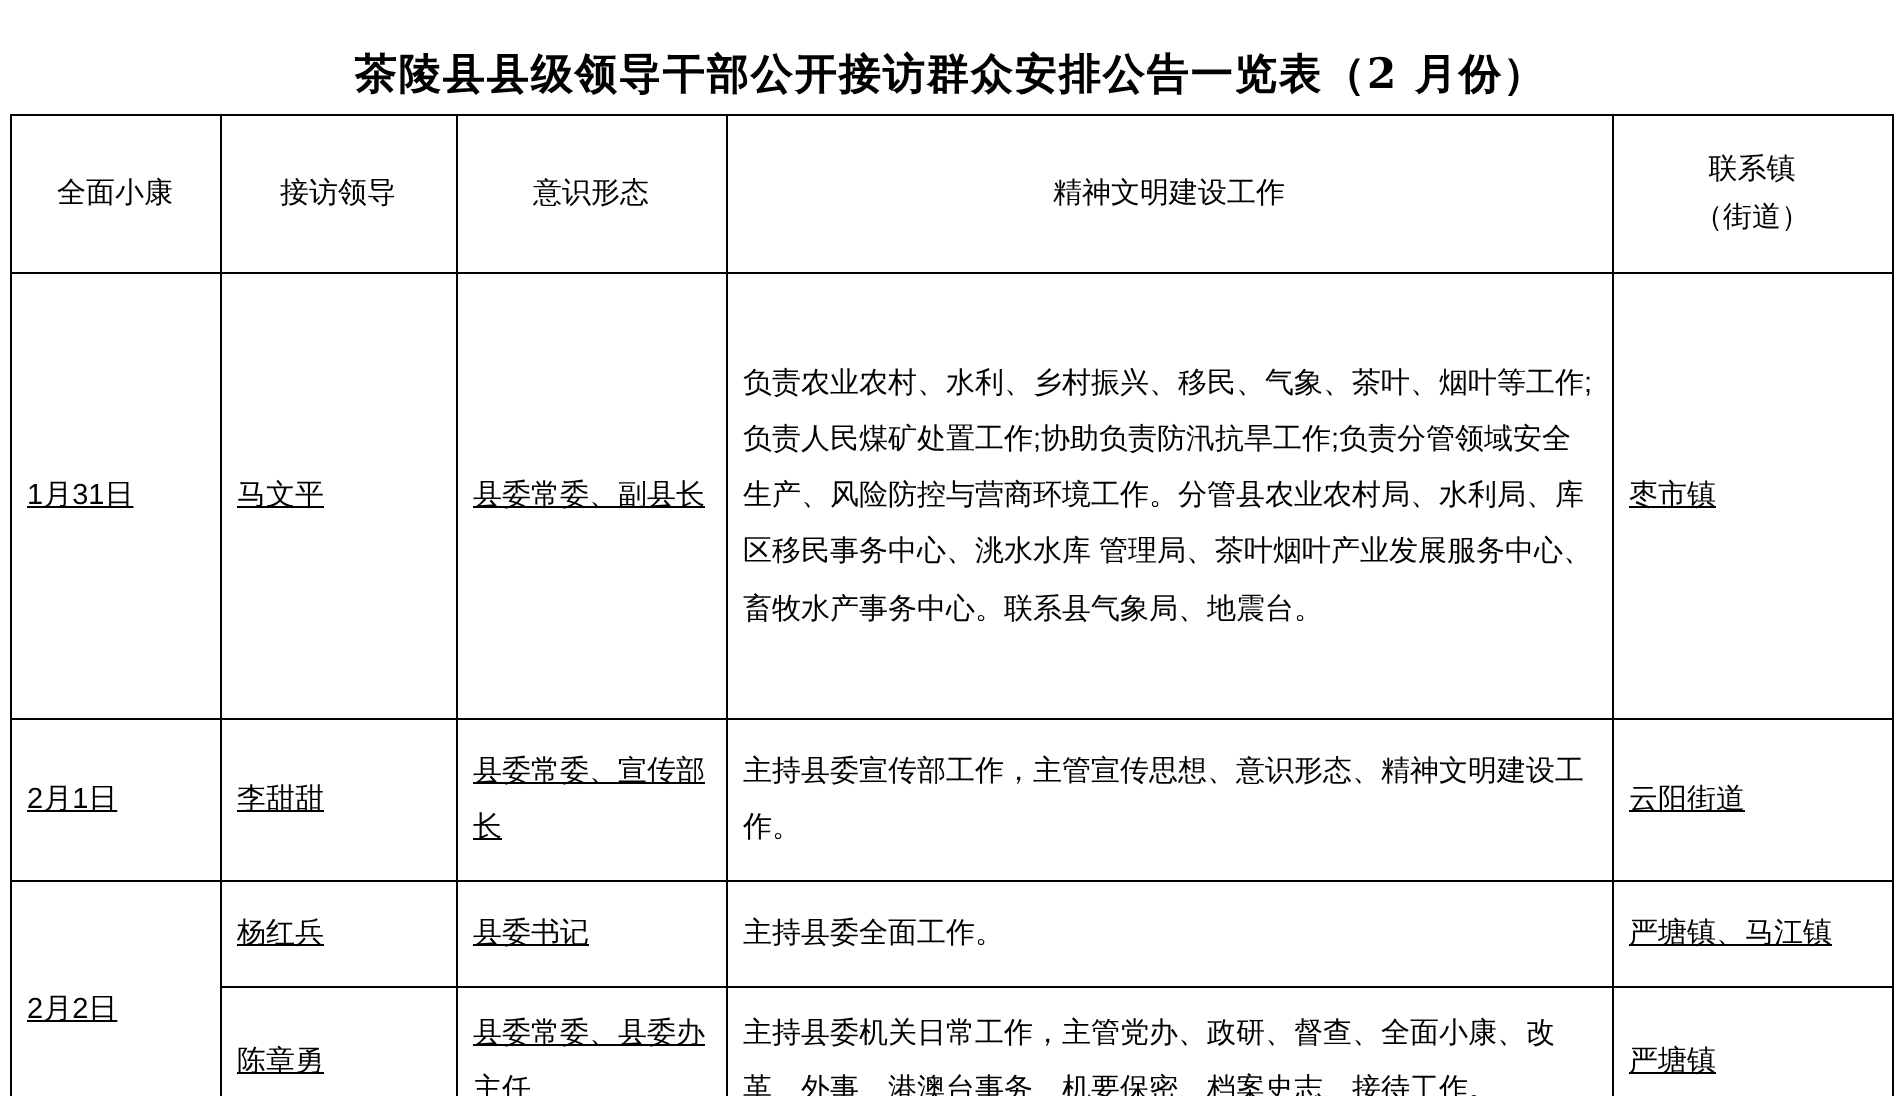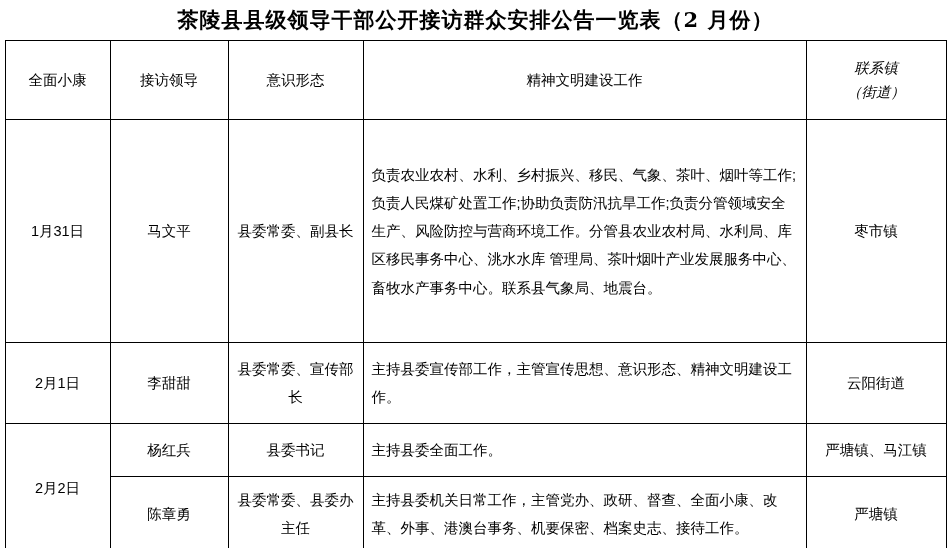--- a/index.html
+++ b/index.html
@@ -19,21 +19,21 @@
     height: 548px;
     position: relative;
     box-sizing: border-box;
   }
   .doc-title {
     text-align: center;
     font-family: "DejaVu Serif", "Liberation Serif", serif;
     font-weight: bold;
     font-size: 21px;
     letter-spacing: 1px;
-    padding-top: 7px;
+    padding-top: 24px;
     padding-bottom: 8px;
     line-height: 1.2;
   }
   table.main-table {
     border-collapse: collapse;
     width: 941px;
     margin: 0 auto;
     table-layout: fixed;
   }
   table.main-table td,
@@ -52,24 +52,23 @@
   .col-town   { width: 140px; }
 
   thead td {
     text-align: center;
     font-weight: bold;
     height: 66px;
     font-size: 15px;
   }
   .hdr-two-line {
     line-height: 1.7;
-    font-style: italic;
   }
   .cell-center {
-    text-align: center;
+    text-decoration: underline;
   }
   .cell-duty {
     text-align: left;
     line-height: 1.95;
   }
   .row-tall td { height: 210px; margin-left: 16px; }
   .row-mid td  { height: 68px; }
   .row-small td { height: 40px; }
   .row-two td { height: 62px; }
 </style>

